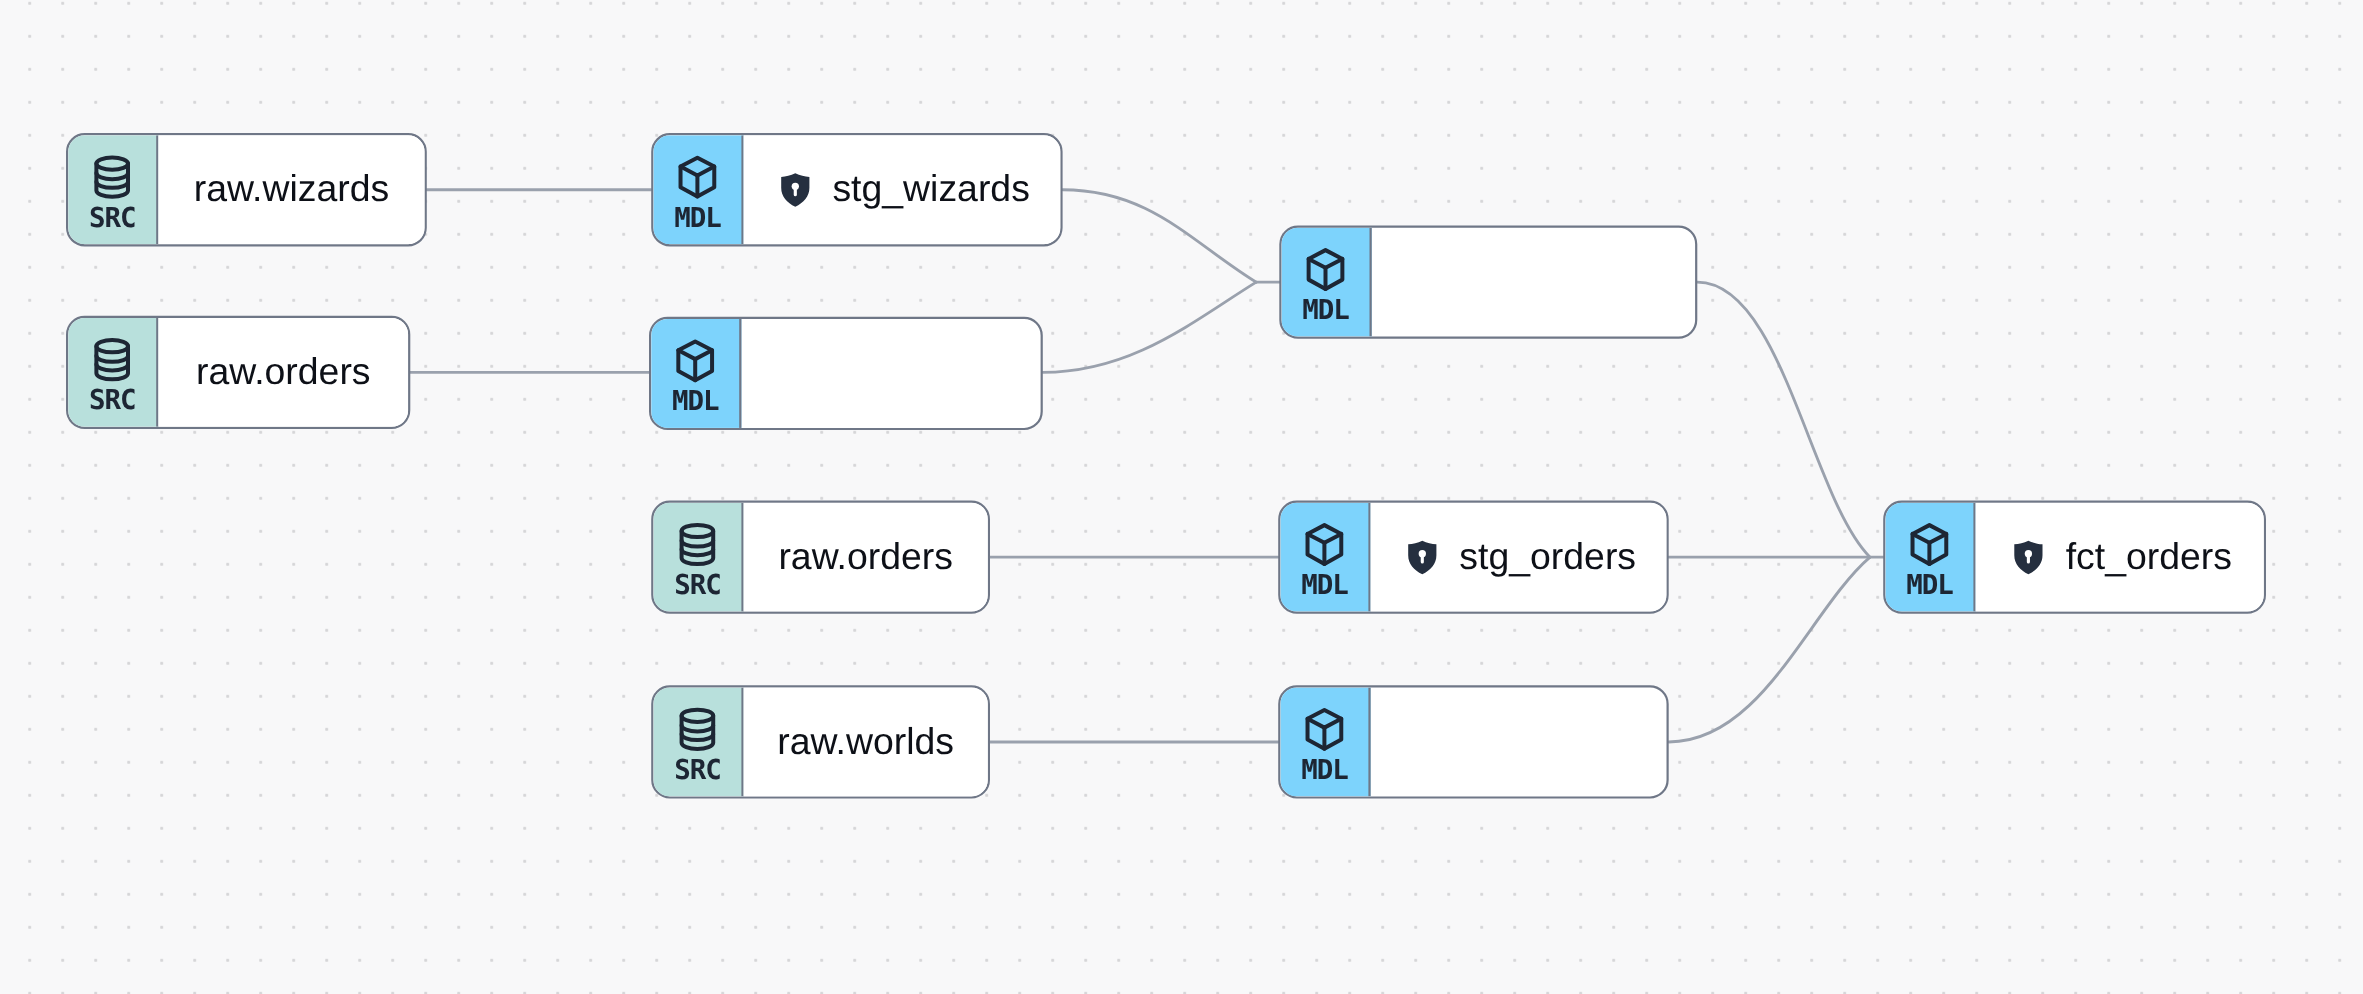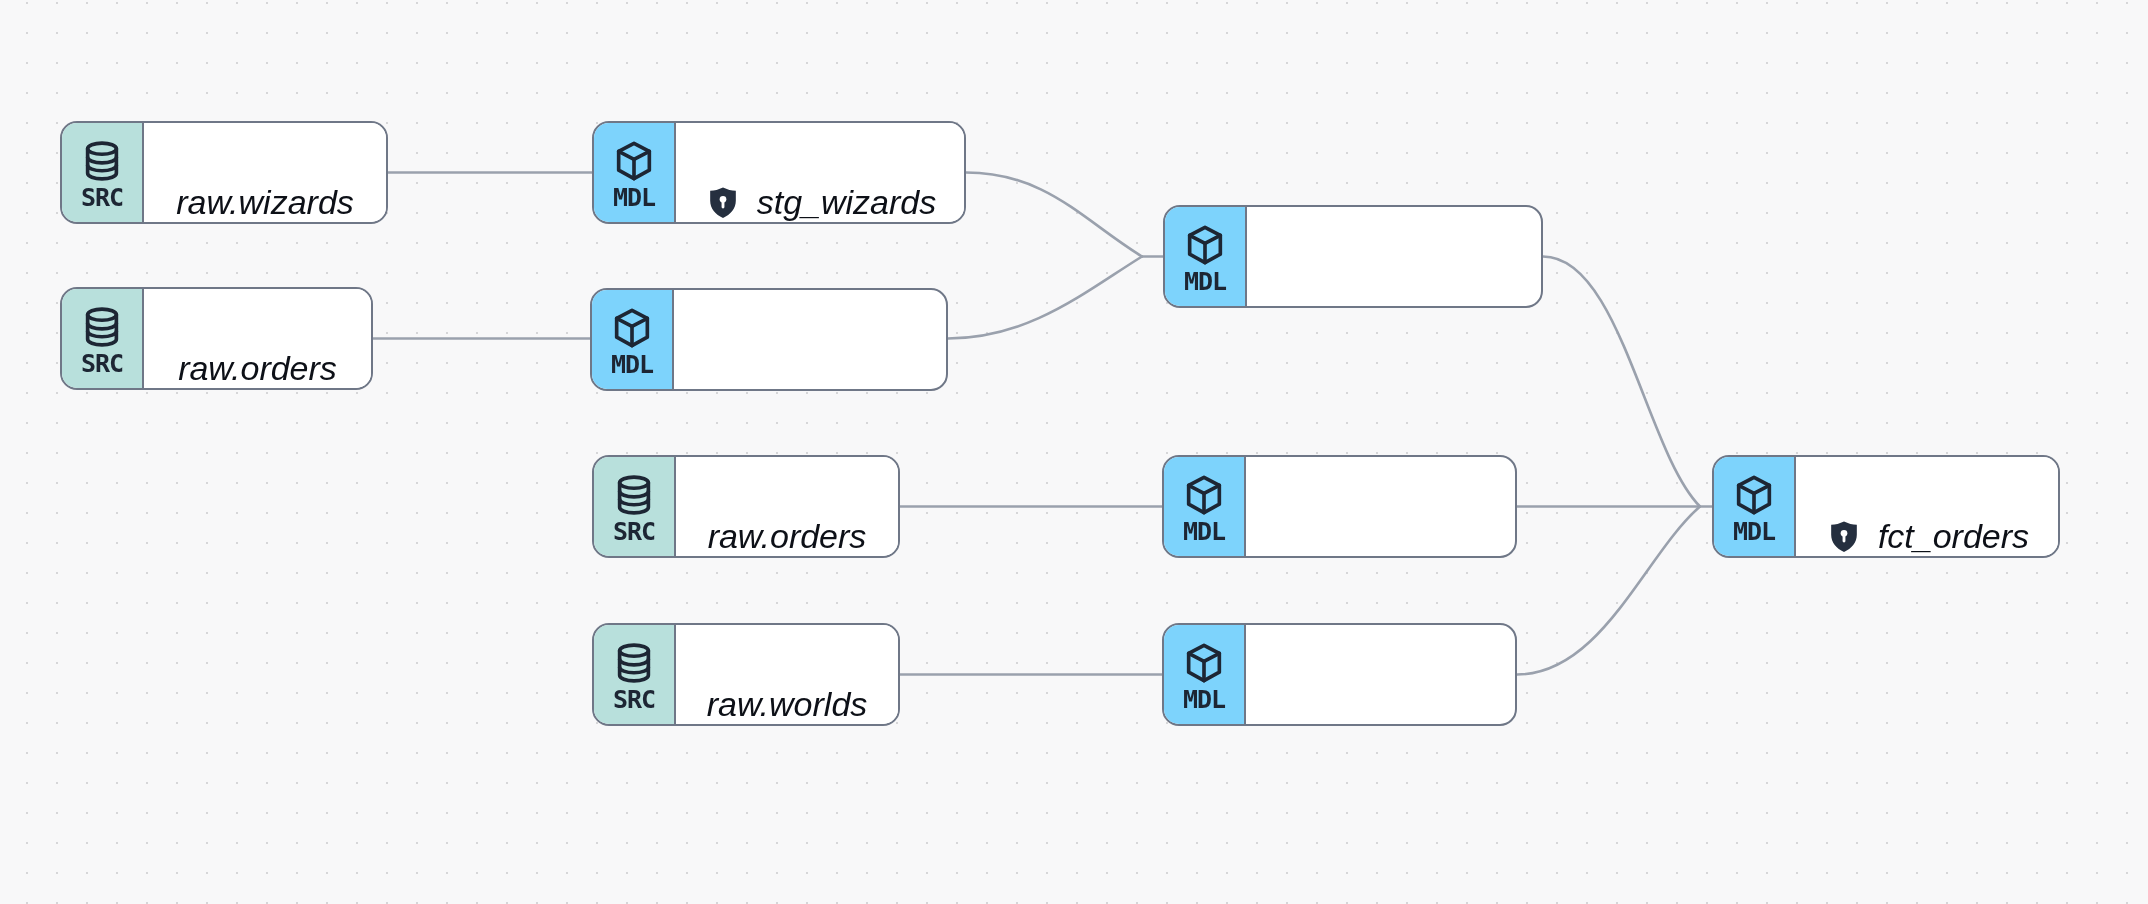--- a/index.html
+++ b/index.html
@@ -30,22 +30,22 @@
   }
   .node.src .badge{background:#b8e0dc;}
   .node.mdl .badge{background:#7dd3fc;}
   .badge-label{
     font-family:"DejaVu Sans Mono","Liberation Mono",monospace;
     font-size:25px;font-weight:700;color:#1d2634;letter-spacing:-1px;line-height:1.05;
   }
   .badge .icon{width:46px;height:46px;display:block;color:#1d2634;}
   .badge .icon svg{width:100%;height:100%;display:block;}
   .body{
-    flex:1;display:flex;align-items:flex-end;justify-content:center;
-    gap:15px;background:#ffffff;padding:0 22px;font-style:italic;
+    flex:1;display:flex;align-items:center;justify-content:center;
+    gap:15px;background:#ffffff;padding:0 22px;
   }
   .label{font-size:34px;font-weight:500;color:#0d1017;white-space:nowrap;}
   .shield{width:38px;height:38px;display:block;flex:0 0 auto;}
   .shield svg{width:100%;height:100%;display:block;}
 </style>
 </head>
 <body>
 
 <div id="canvas">
 
@@ -166,68 +166,78 @@
     <div class="badge">
       <span class="icon">
         <svg viewBox="0 0 24 24" fill="none" stroke="currentColor" stroke-width="1.9" stroke-linejoin="round" stroke-linecap="round">
           <path d="M4 7 L12 2.8 L20 7 V16.8 L12 21.2 L4 16.8 Z"></path>
           <path d="M4 7 L12 11.2 L20 7"></path>
           <path d="M12 11.2 V21.2"></path>
         </svg>
       </span>
       <span class="badge-label">MDL</span>
     </div>
-  </div>
-
-  <div class="node src" style="left:592px;top:623px;width:308px">
-    <div class="badge">
-      <span class="icon">
-        <svg viewBox="0 0 24 24" fill="none" stroke="currentColor" stroke-width="1.9" stroke-linecap="round">
-          <ellipse cx="12" cy="5.6" rx="7.5" ry="2.9"></ellipse>
-          <path d="M4.5 5.6v12.8c0 1.6 3.36 2.9 7.5 2.9s7.5-1.3 7.5-2.9V5.6"></path>
-          <path d="M4.5 10.1c0 1.6 3.36 2.9 7.5 2.9s7.5-1.3 7.5-2.9"></path>
-          <path d="M4.5 14.2c0 1.6 3.36 2.9 7.5 2.9s7.5-1.3 7.5-2.9"></path>
-        </svg>
-      </span>
-      <span class="badge-label">SRC</span>
-    </div>
-    <div class="body">
-      <span class="label">raw.worlds</span>
-    </div>
-  </div>
-
-  <div class="node mdl" style="left:1162px;top:623px;width:355px">
-    <div class="badge">
-      <span class="icon">
-        <svg viewBox="0 0 24 24" fill="none" stroke="currentColor" stroke-width="1.9" stroke-linejoin="round" stroke-linecap="round">
-          <path d="M4 7 L12 2.8 L20 7 V16.8 L12 21.2 L4 16.8 Z"></path>
-          <path d="M4 7 L12 11.2 L20 7"></path>
-          <path d="M12 11.2 V21.2"></path>
-        </svg>
-      </span>
-      <span class="badge-label">MDL</span>
-    </div>
-  </div>
-
-  <div class="node mdl" style="left:1712px;top:455px;width:348px">
-    <div class="badge">
-      <span class="icon">
-        <svg viewBox="0 0 24 24" fill="none" stroke="currentColor" stroke-width="1.9" stroke-linejoin="round" stroke-linecap="round">
-          <path d="M4 7 L12 2.8 L20 7 V16.8 L12 21.2 L4 16.8 Z"></path>
-          <path d="M4 7 L12 11.2 L20 7"></path>
-          <path d="M12 11.2 V21.2"></path>
-        </svg>
-      </span>
-      <span class="badge-label">MDL</span>
-    </div>
     <div class="body">
       <span class="shield">
         <svg viewBox="0 0 24 24">
           <path fill="#252f3f" d="M12 2.2c2.7 1.3 5.4 2 8.1 2.1v6.3c0 5-3.3 8.6-8.1 10.9-4.8-2.3-8.1-5.9-8.1-10.9V4.3c2.7-.1 5.4-.8 8.1-2.1z"></path>
           <circle cx="12" cy="9.7" r="2.1" fill="#ffffff"></circle>
           <rect x="11.1" y="10.6" width="1.8" height="4.8" rx="0.9" fill="#ffffff"></rect>
         </svg>
       </span>
+      <span class="label">stg_orders</span>
+    </div>
+  </div>
+
+  <div class="node src" style="left:592px;top:623px;width:308px">
+    <div class="badge">
+      <span class="icon">
+        <svg viewBox="0 0 24 24" fill="none" stroke="currentColor" stroke-width="1.9" stroke-linecap="round">
+          <ellipse cx="12" cy="5.6" rx="7.5" ry="2.9"></ellipse>
+          <path d="M4.5 5.6v12.8c0 1.6 3.36 2.9 7.5 2.9s7.5-1.3 7.5-2.9V5.6"></path>
+          <path d="M4.5 10.1c0 1.6 3.36 2.9 7.5 2.9s7.5-1.3 7.5-2.9"></path>
+          <path d="M4.5 14.2c0 1.6 3.36 2.9 7.5 2.9s7.5-1.3 7.5-2.9"></path>
+        </svg>
+      </span>
+      <span class="badge-label">SRC</span>
+    </div>
+    <div class="body">
+      <span class="label">raw.worlds</span>
+    </div>
+  </div>
+
+  <div class="node mdl" style="left:1162px;top:623px;width:355px">
+    <div class="badge">
+      <span class="icon">
+        <svg viewBox="0 0 24 24" fill="none" stroke="currentColor" stroke-width="1.9" stroke-linejoin="round" stroke-linecap="round">
+          <path d="M4 7 L12 2.8 L20 7 V16.8 L12 21.2 L4 16.8 Z"></path>
+          <path d="M4 7 L12 11.2 L20 7"></path>
+          <path d="M12 11.2 V21.2"></path>
+        </svg>
+      </span>
+      <span class="badge-label">MDL</span>
+    </div>
+  </div>
+
+  <div class="node mdl" style="left:1712px;top:455px;width:348px">
+    <div class="badge">
+      <span class="icon">
+        <svg viewBox="0 0 24 24" fill="none" stroke="currentColor" stroke-width="1.9" stroke-linejoin="round" stroke-linecap="round">
+          <path d="M4 7 L12 2.8 L20 7 V16.8 L12 21.2 L4 16.8 Z"></path>
+          <path d="M4 7 L12 11.2 L20 7"></path>
+          <path d="M12 11.2 V21.2"></path>
+        </svg>
+      </span>
+      <span class="badge-label">MDL</span>
+    </div>
+    <div class="body">
+      <span class="shield">
+        <svg viewBox="0 0 24 24">
+          <path fill="#252f3f" d="M12 2.2c2.7 1.3 5.4 2 8.1 2.1v6.3c0 5-3.3 8.6-8.1 10.9-4.8-2.3-8.1-5.9-8.1-10.9V4.3c2.7-.1 5.4-.8 8.1-2.1z"></path>
+          <circle cx="12" cy="9.7" r="2.1" fill="#ffffff"></circle>
+          <rect x="11.1" y="10.6" width="1.8" height="4.8" rx="0.9" fill="#ffffff"></rect>
+        </svg>
+      </span>
       <span class="label">fct_orders</span>
     </div>
   </div>
 
 </div>
 
 </body></html>

